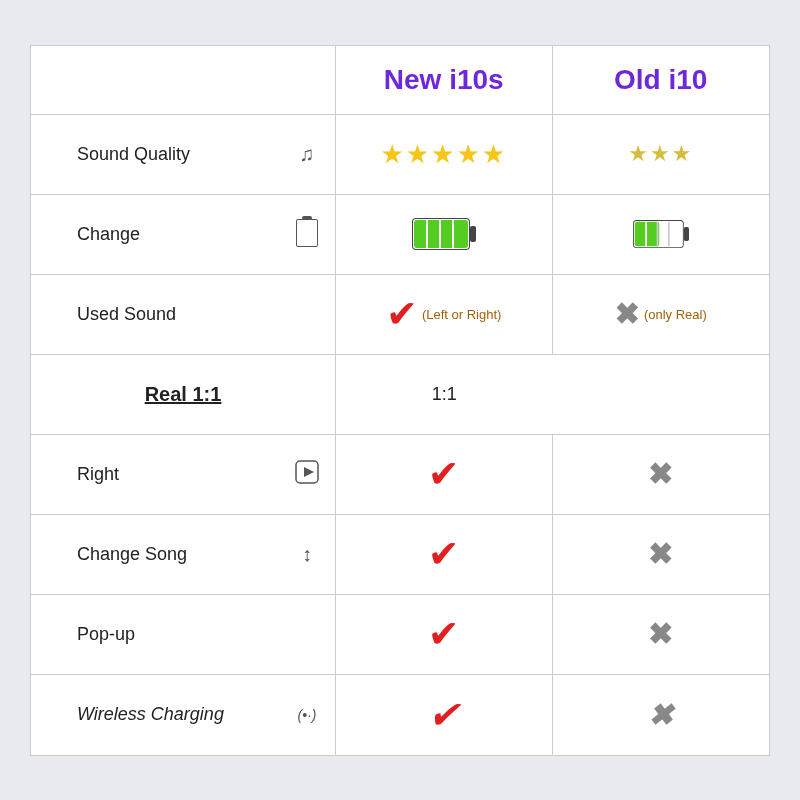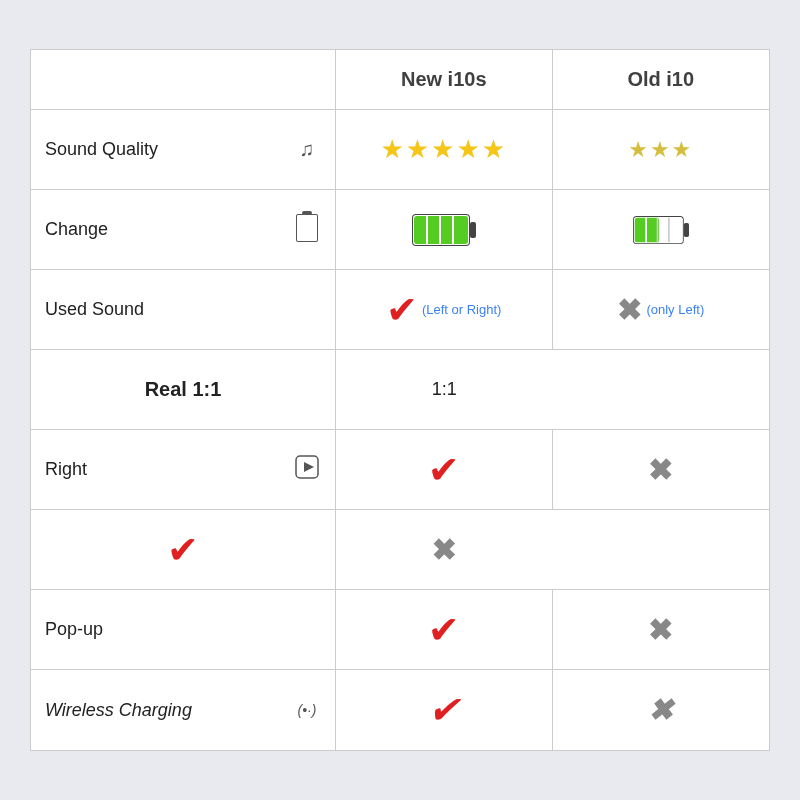--- a/index.html
+++ b/index.html
@@ -23,23 +23,23 @@
     .header-row {
       display: grid;
       grid-template-columns: 305px 1fr 1fr;
       background: #fff;
       border-bottom: 1px solid #ccc;
     }
 
     .header-cell {
       padding: 18px 10px;
       text-align: center;
-      font-size: 20px;
+      font-size: 28px;
       font-weight: bold;
-      color: #404040;
+      color: #6d28d9;
     }
 
     .header-cell:first-child {
       border-right: 1px solid #ccc;
     }
 
     .header-cell:nth-child(2) {
       border-right: 1px solid #ccc;
     }
 
@@ -60,20 +60,21 @@
       align-items: center;
       padding: 10px 14px;
       border-right: 1px solid #ccc;
       font-size: 18px;
       color: #222;
       gap: 10px;
     }
 
     .label-text {
       flex: 1;
+      margin-left: 32px;
     }
 
     .label-icon {
       font-size: 20px;
       color: #555;
       min-width: 28px;
       text-align: center;
     }
 
     .value-cell {
@@ -132,26 +133,27 @@
 
     .used-alone-old {
       display: flex;
       align-items: center;
       gap: 4px;
       justify-content: center;
     }
 
     .side-note {
       font-size: 13px;
-      color: #3b82f6;
+      color: #a16207;
     }
 
     .size-bold {
       font-weight: bold;
       font-size: 20px;
+      text-decoration: underline;
     }
   </style>
 </head>
 <body>
 
 <div class="container">
 
   <div class="header-row">
     <div class="header-cell"></div>
     <div class="header-cell">New i10s</div>
@@ -216,21 +218,21 @@
   <div class="data-row">
     <div class="label-cell">
       <span class="label-text">Used Sound</span>
     </div>
     <div class="value-cell new-col used-alone-new">
       <span class="check-red">✔</span>
       <span class="side-note">(Left or Right)</span>
     </div>
     <div class="value-cell used-alone-old">
       <span class="cross-gray">✖</span>
-      <span class="side-note">(only Left)</span>
+      <span class="side-note">(only Real)</span>
     </div>
   </div>
 
   <div class="data-row">
     <div class="value-cell new-col">
       <span class="size-bold">Real 1:1</span>
     </div>
     <div class="value-cell">
       <span>1:1</span>
     </div>
@@ -248,20 +250,24 @@
     </div>
     <div class="value-cell new-col">
       <span class="check-red">✔</span>
     </div>
     <div class="value-cell">
       <span class="cross-gray">✖</span>
     </div>
   </div>
 
   <div class="data-row">
+    <div class="label-cell">
+      <span class="label-text">Change Song</span>
+      <span class="label-icon">↕</span>
+    </div>
     <div class="value-cell new-col">
       <span class="check-red">✔</span>
     </div>
     <div class="value-cell">
       <span class="cross-gray">✖</span>
     </div>
   </div>
 
   <div class="data-row">
     <div class="label-cell">

